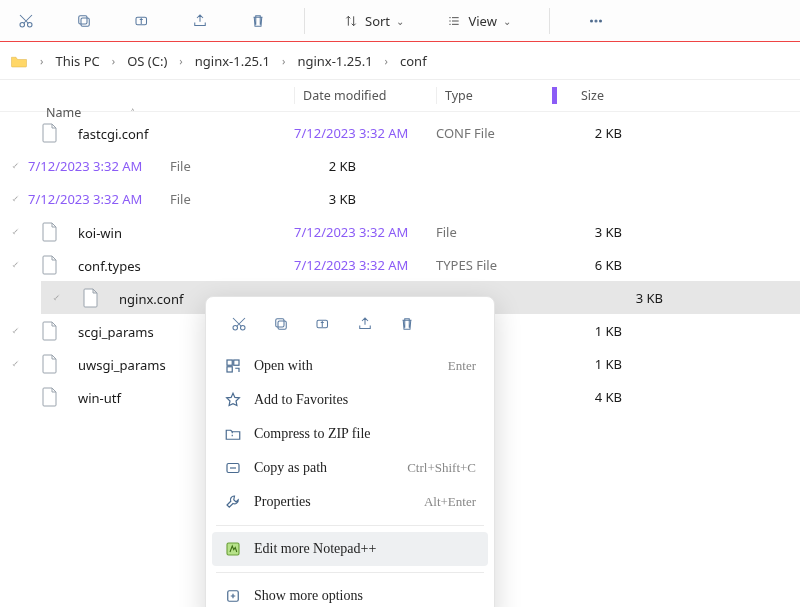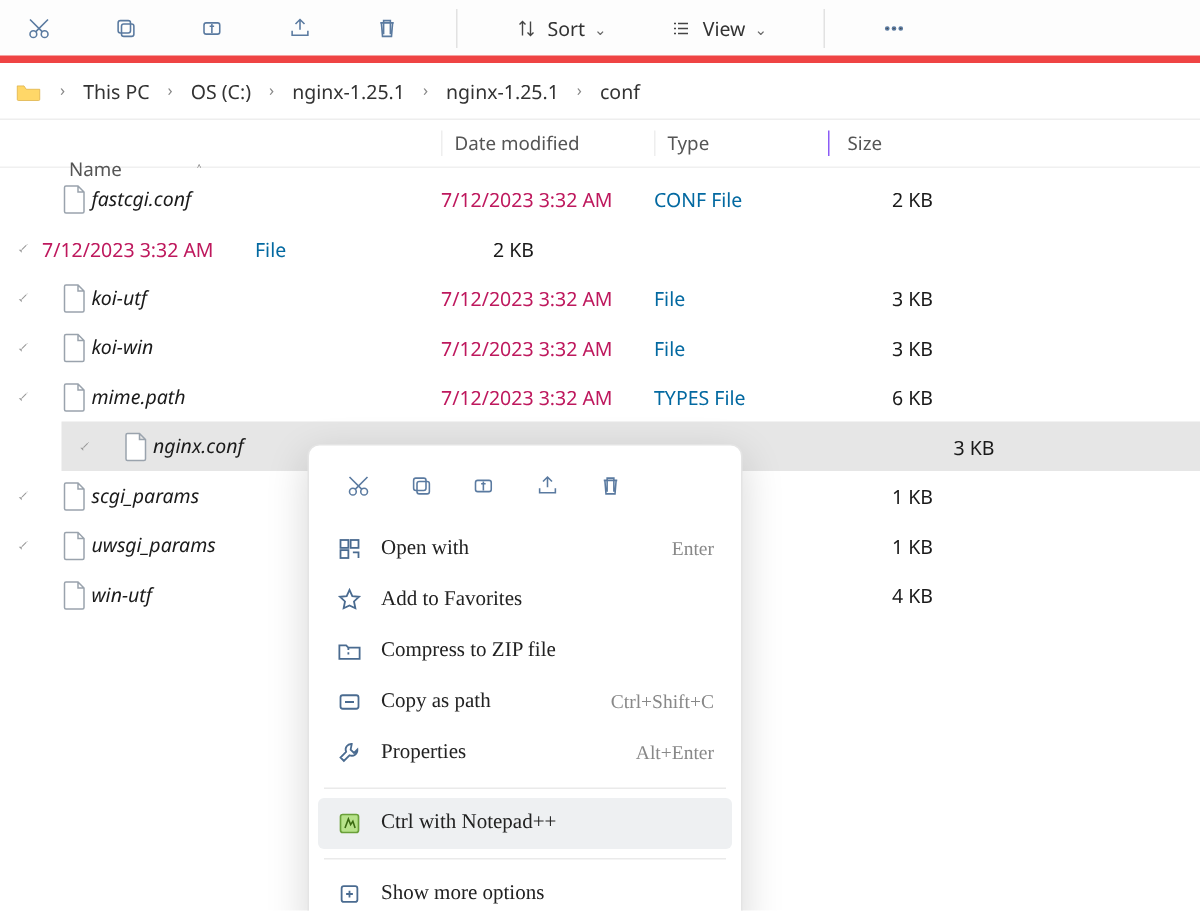--- a/index.html
+++ b/index.html
@@ -13,21 +13,21 @@
     overflow: hidden;
     position: relative;
   }
 
   
   .toolbar {
     height: 42px;
     display: flex;
     align-items: center;
     padding: 0 8px;
-    border-bottom: 5px solid #ef4444;
+    border-bottom: 1px solid #ef4444;
     background: #fdfdfd;
     gap: 22px;
   }
   .toolbar .tb-btn {
     width: 36px; height: 32px;
     display: flex; align-items: center; justify-content: center;
     border-radius: 4px;
     color: #5f6f85;
   }
   .toolbar .tb-btn svg { width: 18px; height: 18px; stroke: #5a7aa0; fill:none; stroke-width:1.4; }
@@ -58,36 +58,36 @@
   .headers {
     display:flex; height:32px; align-items:center;
     padding-left: 46px;
     font-size: 12.5px;
     color:#555;
     border-bottom:1px solid #f0f0f0;
   }
   .col-name   { width: 248px; display:flex; align-items:center; gap:50px;margin-top:34px;}
   .col-date   { width: 142px; border-left:1px solid #eee; padding-left:8px;}
   .col-type   { width: 116px; border-left:1px solid #eee; padding-left:8px;}
-  .col-size   { width: 80px;  border-left:1px solid #8b5cf6; padding-left:12px;}
+  .col-size   { width: 80px;  border-left:5px solid #8b5cf6; padding-left:24px;}
   .sort-caret { font-size:10px; color:#666; }
 
   
   .files { padding-top:4px; }
   .row {
     display:flex; align-items:center;
     height:33px;
     font-size:13px;
   }
   .row .pin {
     width:28px; text-align:center; color:#8a8a8a; font-size:11px;
   }
-  .row .cell-name { width:266px; display:flex; align-items:flex-start; gap:3px; padding-left:14px;font-style:italic;}
-  .row .cell-date { width:142px; color:#be185d; }
-  .row .cell-type { width:116px; color:#0369a1; }
+  .row .cell-name { width:266px; display:flex; align-items:flex-end; gap:20px; padding-left:14px;}
+  .row .cell-date { width:142px; color:#8b5cf6; }
+  .row .cell-type { width:116px; color:#737373; }
   .row .cell-size { width:80px; text-align:right; padding-right:10px;}
   .row.selected {
     background:#e6e6e6;
     margin-left:41px;
   }
   .file-icon {
     width:16px; height:20px;
     display:inline-block;
   }
 
@@ -231,26 +231,20 @@
           <path d="M14 3 l7 7 l-3 1 l-5 5 l0 5 l-2 -2 l-5 5 l5 -5 l-2 -2 l5 0 l5 -5 l1 -3 z" fill="#9a9a9a"></path>
         </svg></div>
       <div class="cell-date">7/12/2023 3:32 AM</div>
       <div class="cell-type">File</div>
       <div class="cell-size">2 KB</div>
     </div>
     <div class="row">
       <div class="pin"><svg width="12" height="12" viewBox="0 0 24 24">
           <path d="M14 3 l7 7 l-3 1 l-5 5 l0 5 l-2 -2 l-5 5 l5 -5 l-2 -2 l5 0 l5 -5 l1 -3 z" fill="#9a9a9a"></path>
         </svg></div>
-      <div class="cell-name">
-        <svg class="file-icon" viewBox="0 0 16 20">
-          <path d="M2 1 h8 l4 4 v13 a1 1 0 0 1 -1 1 h-11 a1 1 0 0 1 -1 -1 v-16 a1 1 0 0 1 1 -1 z M10 1 v4 h4" fill="#fff" stroke="#9aa3ad" stroke-width="1"></path>
-        </svg>
-        <span>koi-utf</span>
-      </div>
       <div class="cell-date">7/12/2023 3:32 AM</div>
       <div class="cell-type">File</div>
       <div class="cell-size">3 KB</div>
     </div>
     <div class="row">
       <div class="pin"><svg width="12" height="12" viewBox="0 0 24 24">
           <path d="M14 3 l7 7 l-3 1 l-5 5 l0 5 l-2 -2 l-5 5 l5 -5 l-2 -2 l5 0 l5 -5 l1 -3 z" fill="#9a9a9a"></path>
         </svg></div>
       <div class="cell-name">
         <svg class="file-icon" viewBox="0 0 16 20">
@@ -263,21 +257,21 @@
       <div class="cell-size">3 KB</div>
     </div>
     <div class="row">
       <div class="pin"><svg width="12" height="12" viewBox="0 0 24 24">
           <path d="M14 3 l7 7 l-3 1 l-5 5 l0 5 l-2 -2 l-5 5 l5 -5 l-2 -2 l5 0 l5 -5 l1 -3 z" fill="#9a9a9a"></path>
         </svg></div>
       <div class="cell-name">
         <svg class="file-icon" viewBox="0 0 16 20">
           <path d="M2 1 h8 l4 4 v13 a1 1 0 0 1 -1 1 h-11 a1 1 0 0 1 -1 -1 v-16 a1 1 0 0 1 1 -1 z M10 1 v4 h4" fill="#fff" stroke="#9aa3ad" stroke-width="1"></path>
         </svg>
-        <span>mime.path</span>
+        <span>conf.types</span>
       </div>
       <div class="cell-date">7/12/2023 3:32 AM</div>
       <div class="cell-type">TYPES File</div>
       <div class="cell-size">6 KB</div>
     </div>
     <div class="row selected">
       <div class="pin"><svg width="12" height="12" viewBox="0 0 24 24">
           <path d="M14 3 l7 7 l-3 1 l-5 5 l0 5 l-2 -2 l-5 5 l5 -5 l-2 -2 l5 0 l5 -5 l1 -3 z" fill="#9a9a9a"></path>
         </svg></div>
       <div class="cell-name">
@@ -416,21 +410,21 @@
         <span class="shortcut">Alt+Enter</span>
       </div>
       <div class="ctx-divider"></div>
       <div class="ctx-item sel">
         <span class="cicon">
           <svg viewBox="0 0 24 24">
             <rect x="4" y="4" width="16" height="16" rx="2" fill="#b7e28a" stroke="#6aa03a"></rect>
             <path d="M8 16 l3 -8 l2 5 l2 -3 l2 6" stroke="#3b6b12" fill="none" stroke-width="1.4"></path>
           </svg>
         </span>
-        <span class="label">Ctrl with Notepad++</span>
+        <span class="label">Edit more Notepad++</span>
         <span class="shortcut"></span>
       </div>
       <div class="ctx-divider"></div>
       <div class="ctx-item">
         <span class="cicon">
           <svg viewBox="0 0 24 24">
             <rect x="5" y="5" width="14" height="14" rx="2" stroke="#4a6b90" fill="none" stroke-width="1.6"></rect>
             <path d="M9 12 h6 M12 9 v6" stroke="#4a6b90" fill="none" stroke-width="1.6"></path>
           </svg>
         </span>

